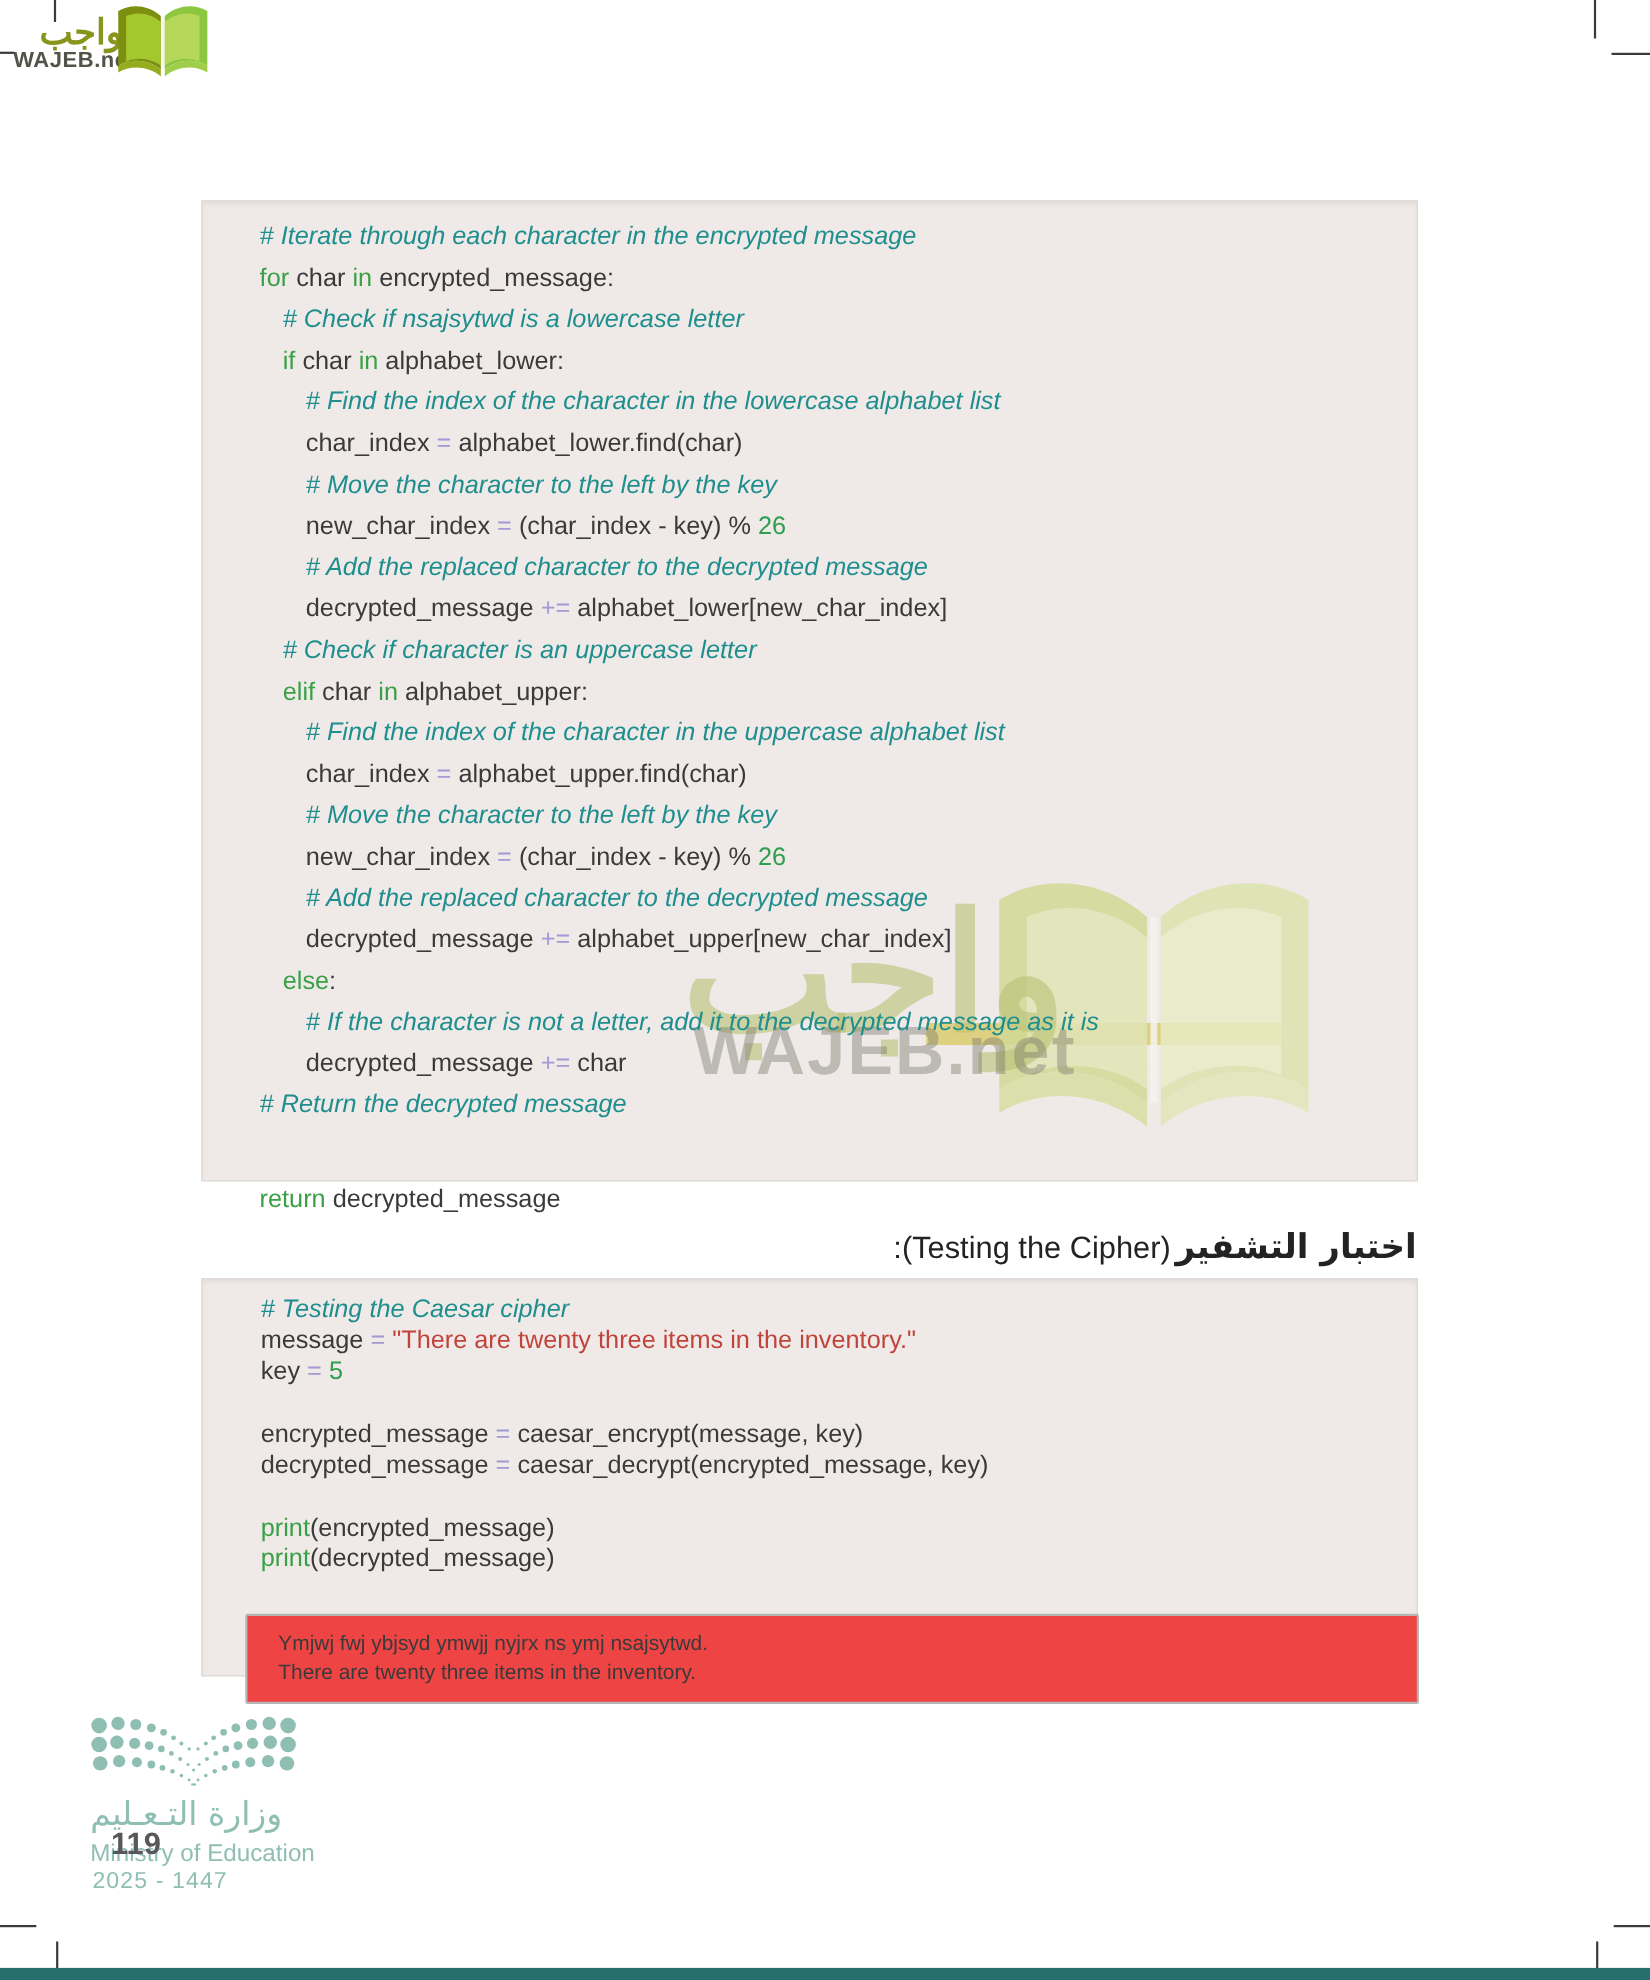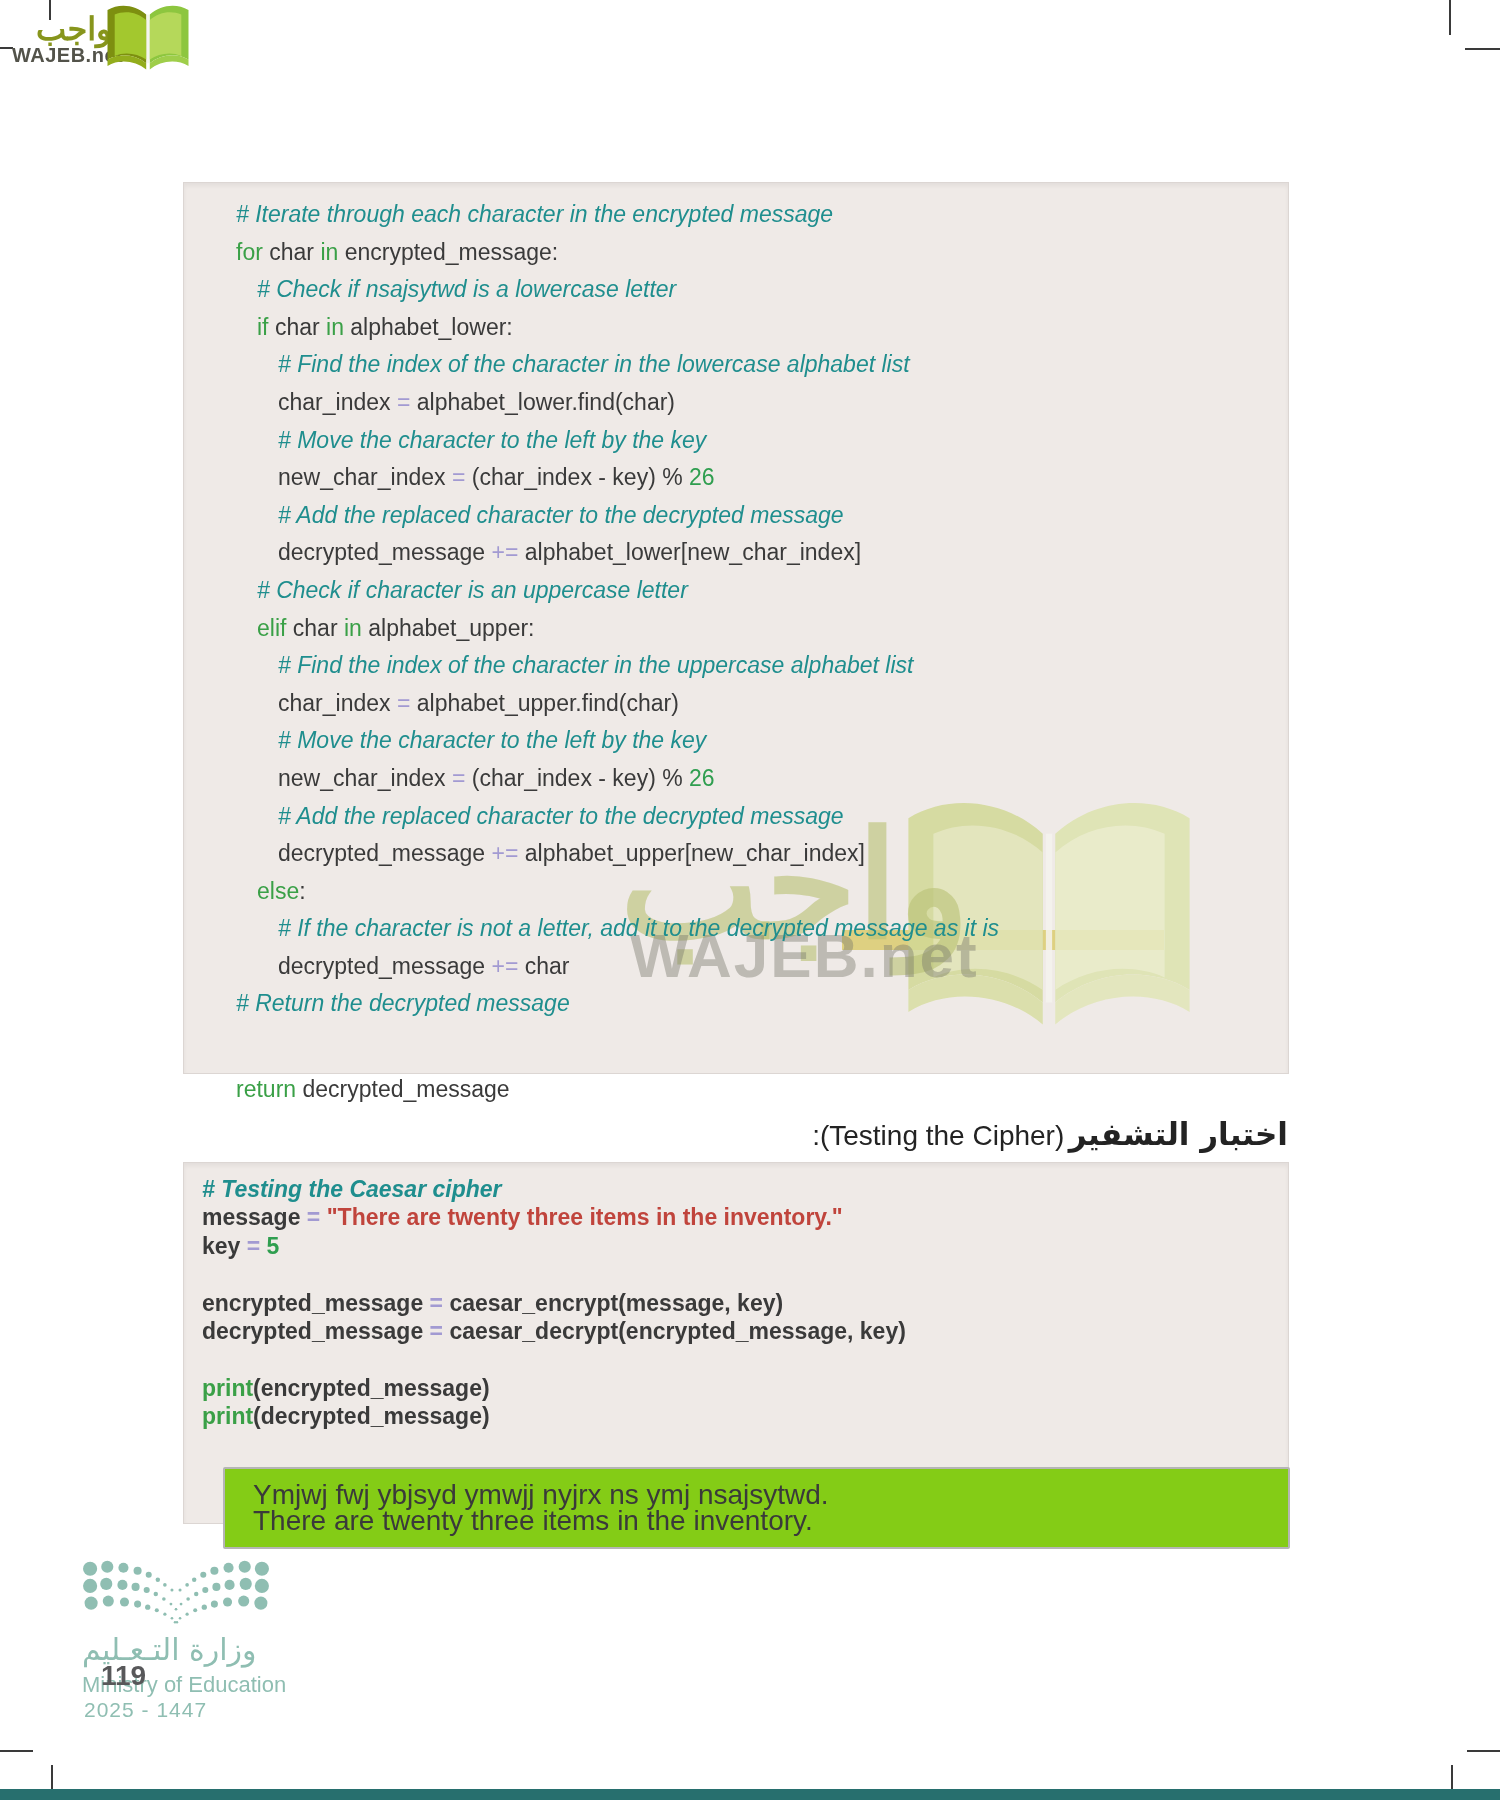--- a/index.html
+++ b/index.html
@@ -14,21 +14,21 @@
   .hdr-site{position:absolute;left:12px;top:44px;font-size:20px;font-weight:bold;color:#53534a;letter-spacing:.5px;}
   .hdr-book{position:absolute;left:103px;top:2px;width:90px;height:72px;}
   
   .codeblock{
     position:absolute;left:183px;width:1106px;background:#efeae7;
     border:1px solid #dcd6d3;box-sizing:border-box;
     box-shadow:inset 0 3px 4px rgba(0,0,0,.05);
     font-size:23px;color:#3a3a3a;
   }
   #block1{top:182px;height:892px;padding:13px 20px 0 52px;}
-  #block2{top:1162px;height:362px;padding:12px 20px 0 18px;font-weight:bold;}
+  #block2{top:1162px;height:362px;padding:12px 20px 0 53px;}
   #block1 .code-line{height:37.6px;line-height:37.6px;position:relative;z-index:3;white-space:pre;}
   #block2 .code-line{height:28.4px;line-height:28.4px;position:relative;z-index:3;white-space:pre;}
   .tok-c{color:#1f8e8e;font-style:italic;}
   .tok-k{color:#3aa047;}
   .tok-n{color:#2f9e4f;}
   .tok-o{color:#a29ad2;}
   .tok-s{color:#c0443c;}
   .tok-p{color:#3a3a3a;}
   
   #watermark{position:absolute;left:0;top:0;width:1500px;height:1800px;z-index:2;pointer-events:none;}
@@ -38,22 +38,22 @@
   .wm-site{position:absolute;left:630px;top:920px;font-size:62px;font-weight:bold;
            color:rgba(120,120,108,.42);letter-spacing:2px;}
   .wm-book{position:absolute;left:845px;top:790px;width:408px;height:250px;opacity:.85;}
   
   #heading{position:absolute;right:212px;top:1112px;direction:rtl;color:#232323;line-height:44px;white-space:nowrap;}
   #heading .h-ar{font-size:31px;font-weight:bold;font-family:"DejaVu Sans",sans-serif;}
   #heading .h-en{font-size:28px;font-weight:normal;}
   
   #outbox{
     position:absolute;left:223px;top:1467px;width:1067px;height:82px;box-sizing:border-box;
-    background:#84cc16;border:2px solid #b5b5b5;border-radius:2px;
-    padding:13px 0 0 28px;font-size:28px;color:#3a3a3a;
+    background:#ef4444;border:2px solid #b5b5b5;border-radius:2px;
+    padding:13px 0 0 28px;font-size:19px;color:#3a3a3a;
   }
   #outbox .out-line{line-height:26px;white-space:pre;}
   
   .moe-dots{position:absolute;left:80px;top:1558px;width:192px;height:74px;}
   .moe-ar{position:absolute;left:82px;top:1632px;width:190px;font-size:30px;color:#8fbeb2;
           direction:rtl;text-align:left;font-family:"DejaVu Sans",sans-serif;}
   .moe-page{position:absolute;left:101px;top:1660px;font-size:28px;font-weight:bold;color:#58585a;z-index:4;}
   .moe-en{position:absolute;left:82px;top:1672px;font-size:22px;color:#8fbeb2;}
   .moe-years{position:absolute;left:84px;top:1698px;font-size:21px;color:#8fbeb2;letter-spacing:1px;}
   

